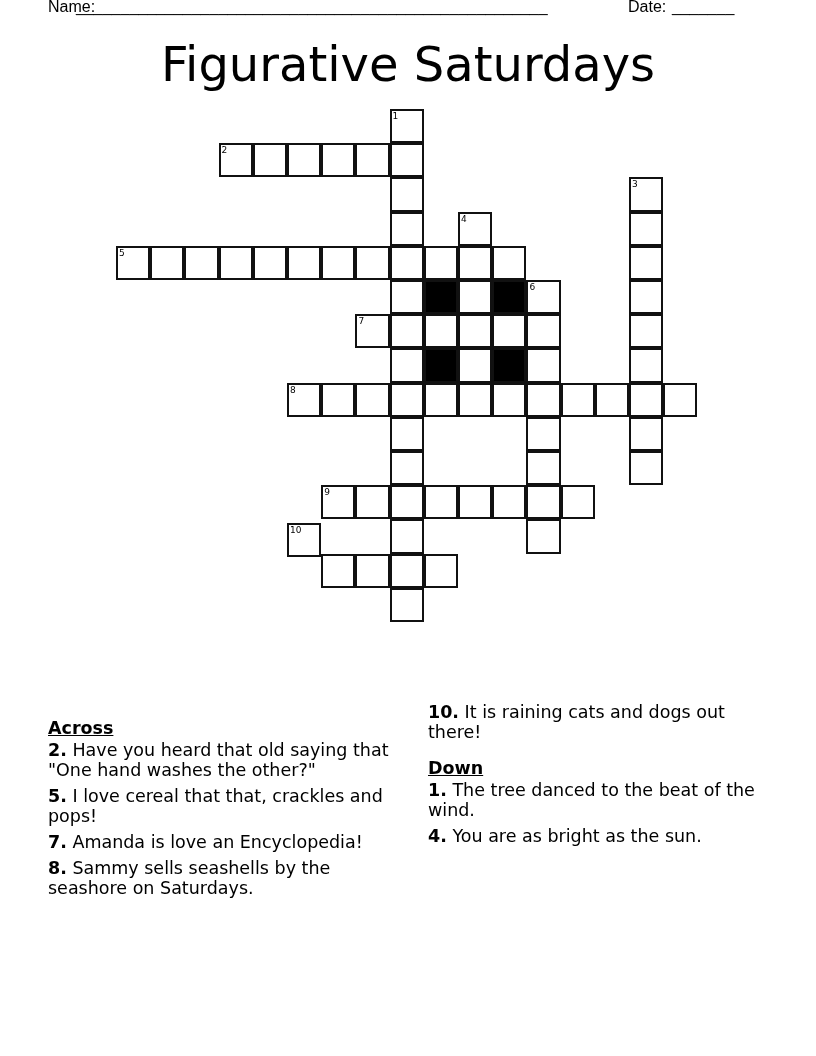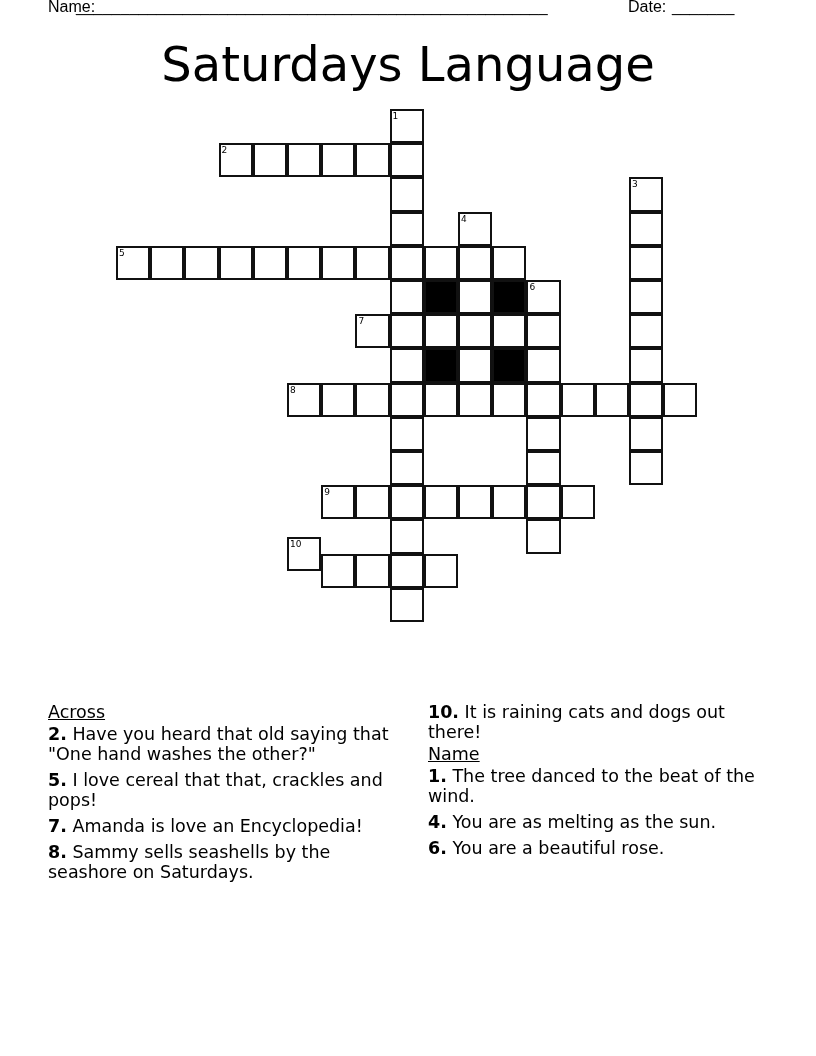--- a/index.html
+++ b/index.html
@@ -12,35 +12,35 @@
   .grid { position:absolute; left:0; top:0; width:816px; height:660px; }
   .cell { position:absolute; width:34.2px; height:34.2px; box-sizing:border-box;
     border:2px solid #111; background:#fff; margin-left:-1px; margin-top:-1px; }
   .cell.black { background:#000; }
   .cell .num { position:absolute; left:1px; top:0px; font-family:"DejaVu Sans", sans-serif;
     font-size:9px; line-height:10px; }
   .clues { position:absolute; top:702px; font-family:"DejaVu Sans", sans-serif;
     font-size:17.5px; line-height:20px; width:345px; }
   .clues.left { left:48px; }
   .clues.right { left:428px; width:340px; }
-  .section-title { text-decoration:underline; font-weight:normal; margin-bottom:2px; }
+  .section-title { text-decoration:underline; font-weight:bold; margin-bottom:2px;margin-top:16px; }
   .clue { margin-bottom:6px; }
   .clue b { font-weight:bold; }
 </style>
 </head>
 <body>
 
 <div class="header-line">
   <span style="left:0">Name:</span>
   <span style="left:28px">_____________________________________________________</span>
   <span style="left:580px">Date:</span>
   <span style="left:624px">_______</span>
 </div>
 
-<div class="title">Saturdays Language</div>
+<div class="title">Figurative Saturdays</div>
 
 <div class="grid" id="grid">
     <div class="cell" style="left: 390.6px; top: 110px;">
       <span class="num">1</span>
     </div>
     <div class="cell" style="left: 390.6px; top: 144.2px;"></div>
     <div class="cell" style="left: 390.6px; top: 178.4px;"></div>
     <div class="cell" style="left: 390.6px; top: 212.6px;"></div>
     <div class="cell" style="left: 390.6px; top: 246.8px;"></div>
     <div class="cell" style="left: 390.6px; top: 281px;"></div>
@@ -117,21 +117,21 @@
     <div class="cell" style="left: 595.8px; top: 383.6px;"></div>
     <div class="cell" style="left: 664.2px; top: 383.6px;"></div>
     <div class="cell" style="left: 322.2px; top: 486.2px;">
       <span class="num">9</span>
     </div>
     <div class="cell" style="left: 356.4px; top: 486.2px;"></div>
     <div class="cell" style="left: 424.8px; top: 486.2px;"></div>
     <div class="cell" style="left: 459px; top: 486.2px;"></div>
     <div class="cell" style="left: 493.2px; top: 486.2px;"></div>
     <div class="cell" style="left: 561.6px; top: 486.2px;"></div>
-    <div class="cell" style="left: 288px; top: 538px;">
+    <div class="cell" style="left: 288px; top: 524px;">
       <span class="num">10</span>
     </div>
     <div class="cell" style="left: 322.2px; top: 554.6px;"></div>
     <div class="cell" style="left: 356.4px; top: 554.6px;"></div>
     <div class="cell" style="left: 424.8px; top: 554.6px;"></div>
     <div class="cell black" style="left: 424.8px; top: 281px;"></div>
     <div class="cell black" style="left: 493.2px; top: 281px;"></div>
     <div class="cell black" style="left: 424.8px; top: 349.4px;"></div>
     <div class="cell black" style="left: 493.2px; top: 349.4px;"></div>
   </div>
@@ -139,17 +139,16 @@
 <div class="clues left">
   <div class="section-title">Across</div>
   <div class="clue"><b>2.</b> <span>Have you heard that old saying that "One hand washes the other?"</span></div>
   <div class="clue"><b>5.</b> <span>I love cereal that that, crackles and pops!</span></div>
   <div class="clue"><b>7.</b> <span>Amanda is love an Encyclopedia!</span></div>
   <div class="clue"><b>8.</b> <span>Sammy sells seashells by the seashore on Saturdays.</span></div>
 </div>
 
 <div class="clues right">
   <div class="clue" style="margin-bottom:2px"><b>10.</b> <span>It is raining cats and dogs out there!</span></div>
-  <div class="section-title">Name</div>
+  <div class="section-title">Down</div>
   <div class="clue"><b>1.</b> <span>The tree danced to the beat of the wind.</span></div>
-  <div class="clue"><b>4.</b> <span>You are as melting as the sun.</span></div>
-  <div class="clue"><b>6.</b> <span>You are a beautiful rose.</span></div>
+  <div class="clue"><b>4.</b> <span>You are as bright as the sun.</span></div>
 </div>
 
 </body></html>

